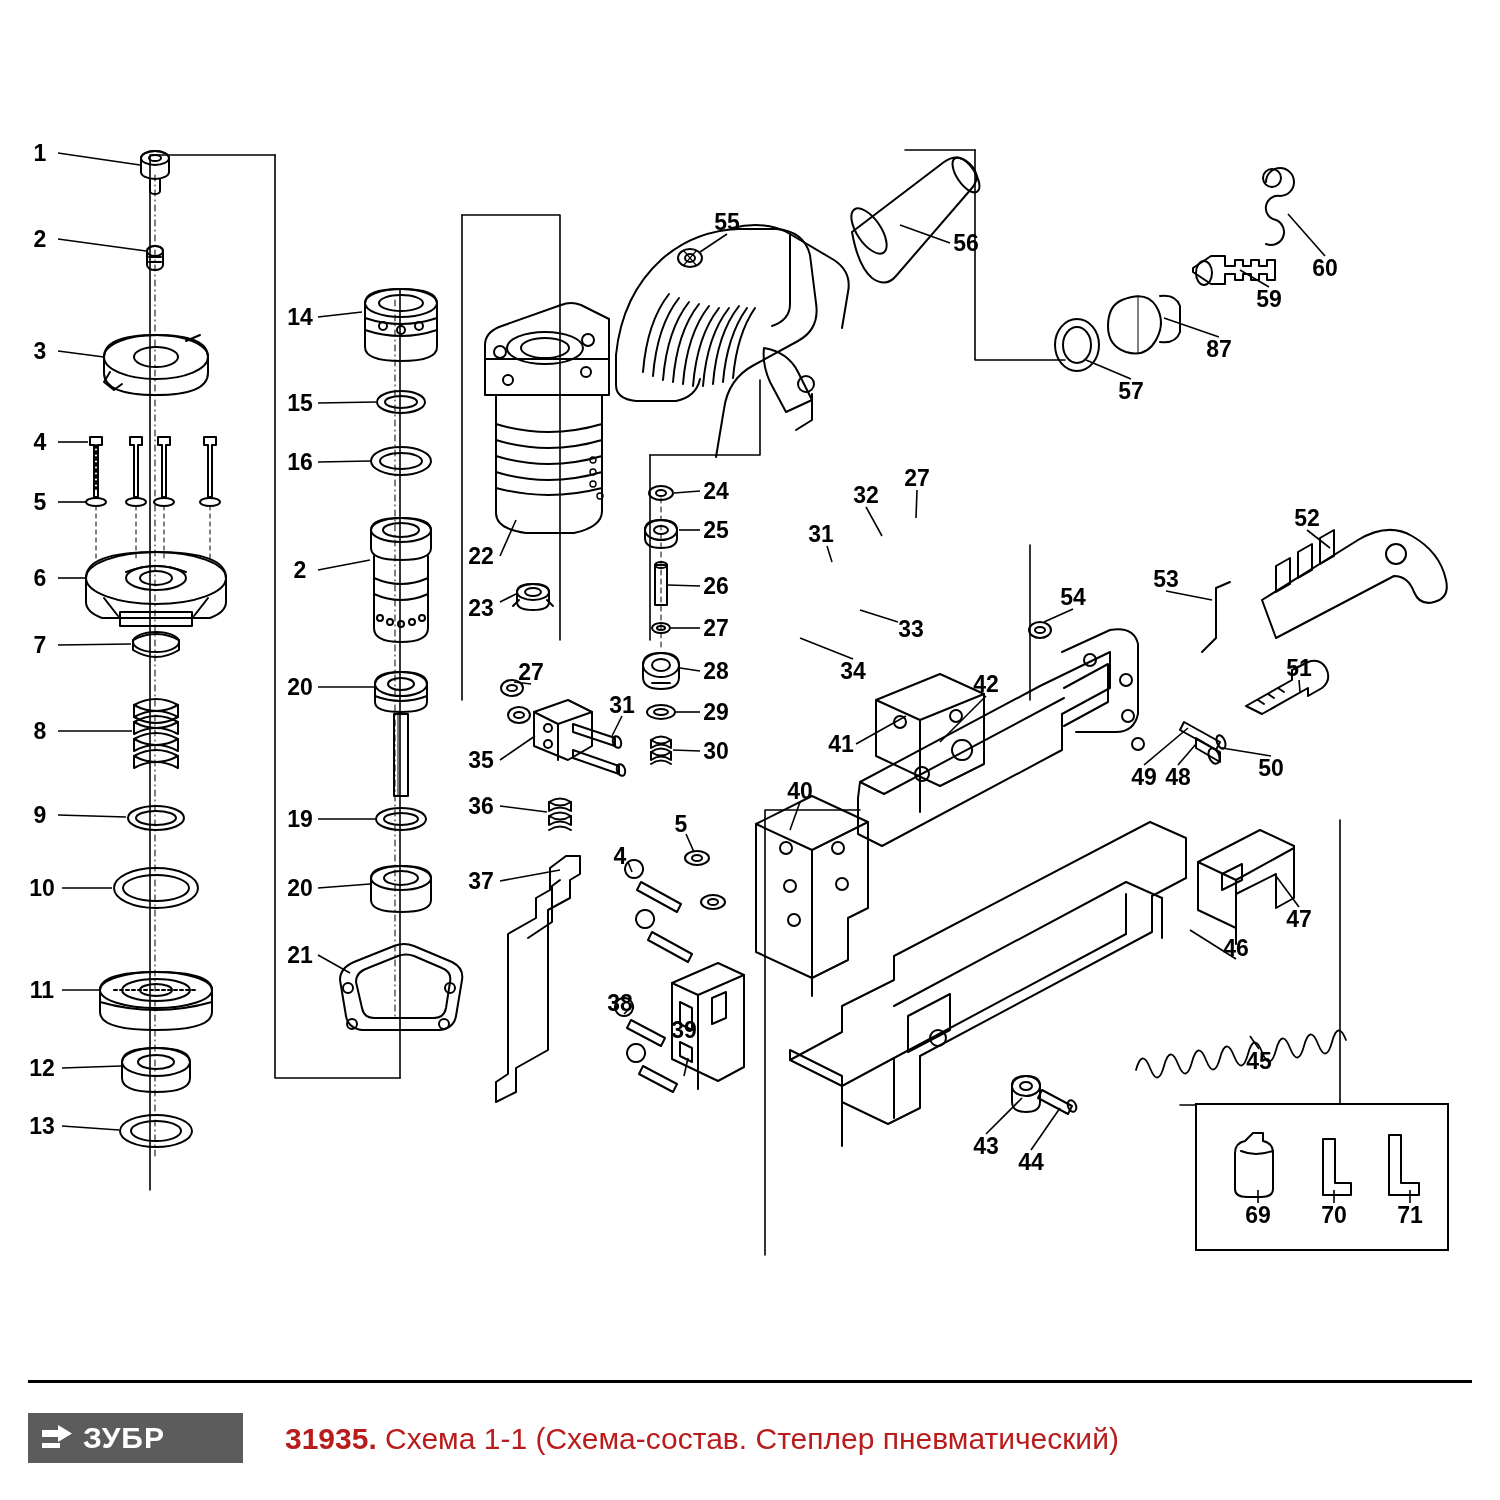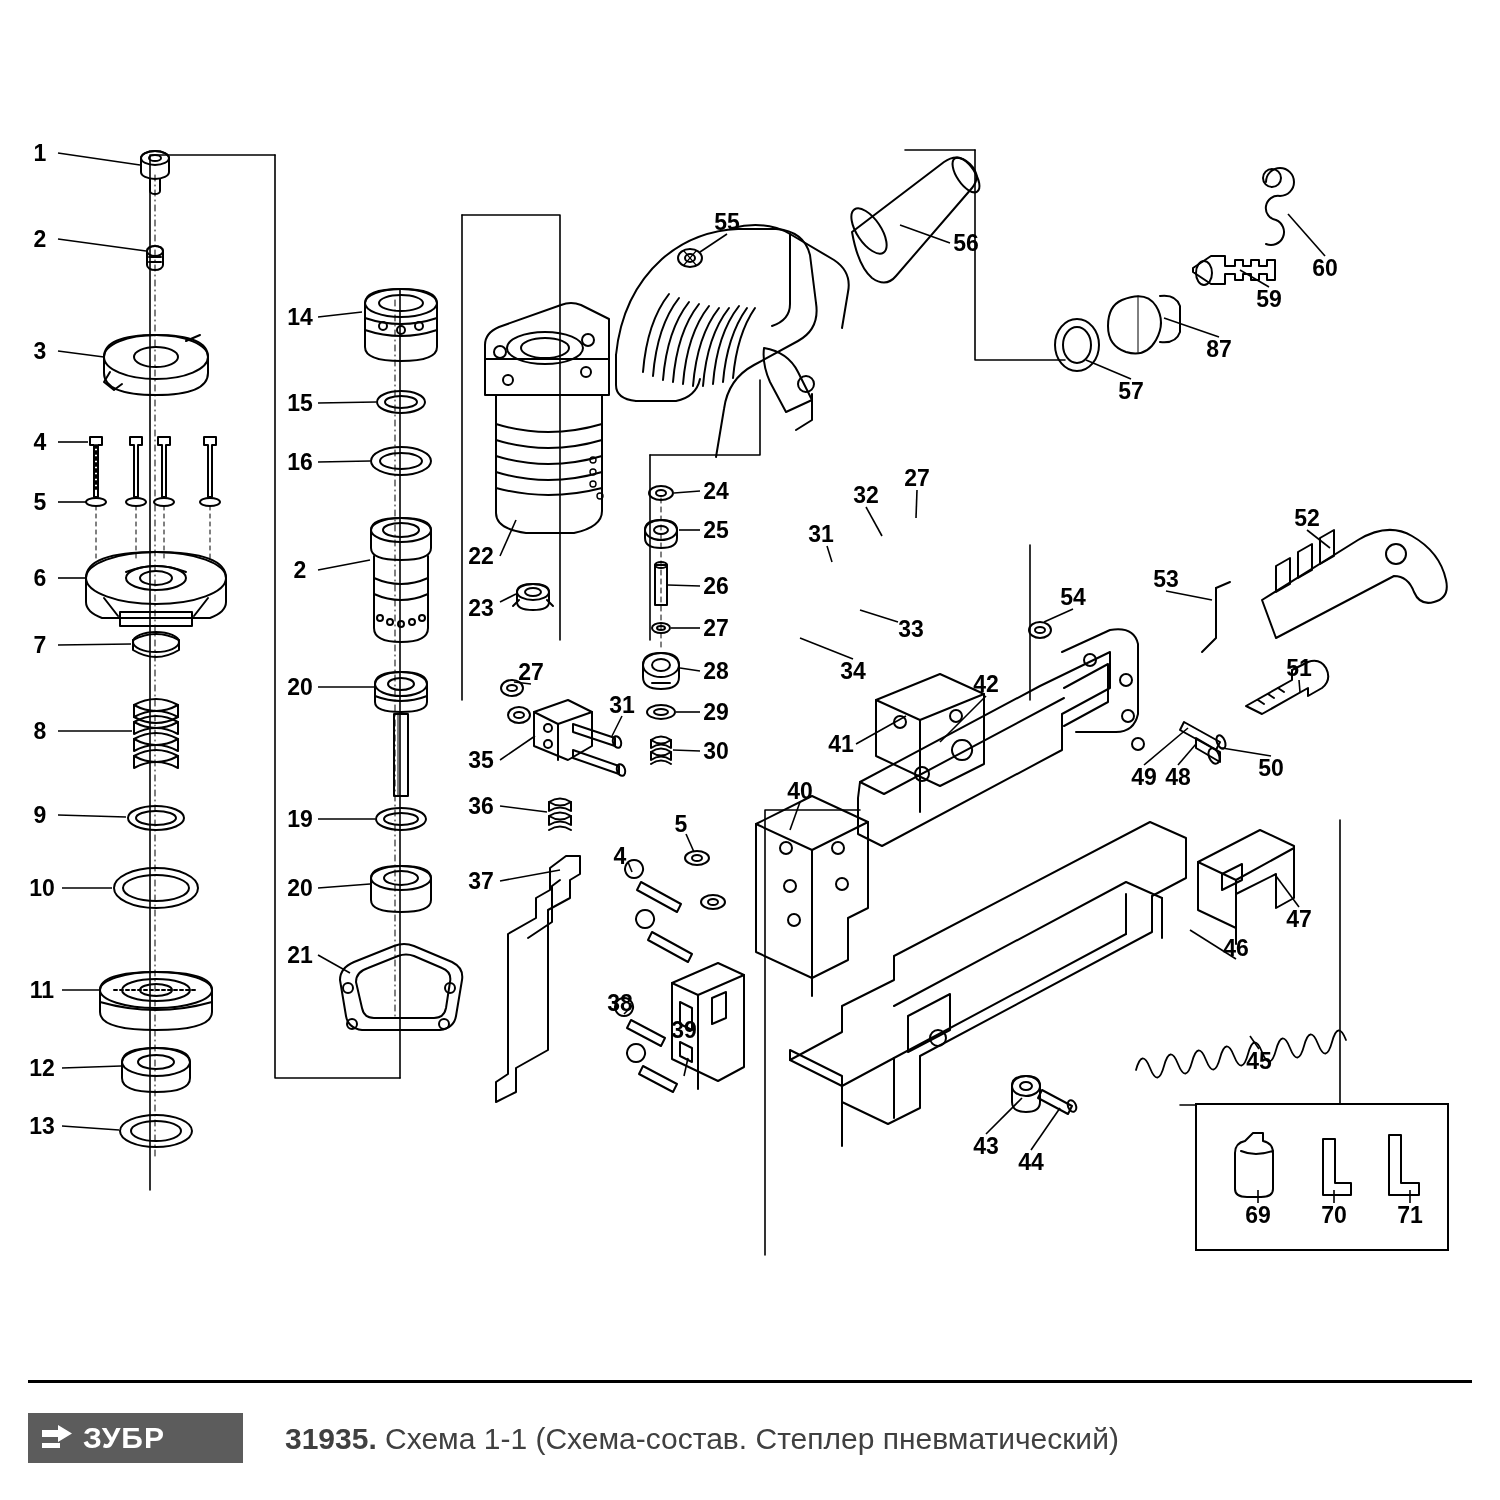--- a/index.html
+++ b/index.html
@@ -83,21 +83,21 @@
     font-size: 30px;
     font-weight: bold;
     letter-spacing: 1px;
     font-family: "Liberation Sans", sans-serif;
   }
   .footer-caption {
     position: absolute;
     left: 285px;
     top: 42px;
     font-size: 30px;
-    color: #404040;
+    color: #b91c1c;
     font-family: "Liberation Sans", sans-serif;
   }
   .footer-caption .code {
     font-weight: bold;
   }
   .legend-box {
     position: absolute;
     left: 1195px;
     top: 1103px;
     width: 250px;

